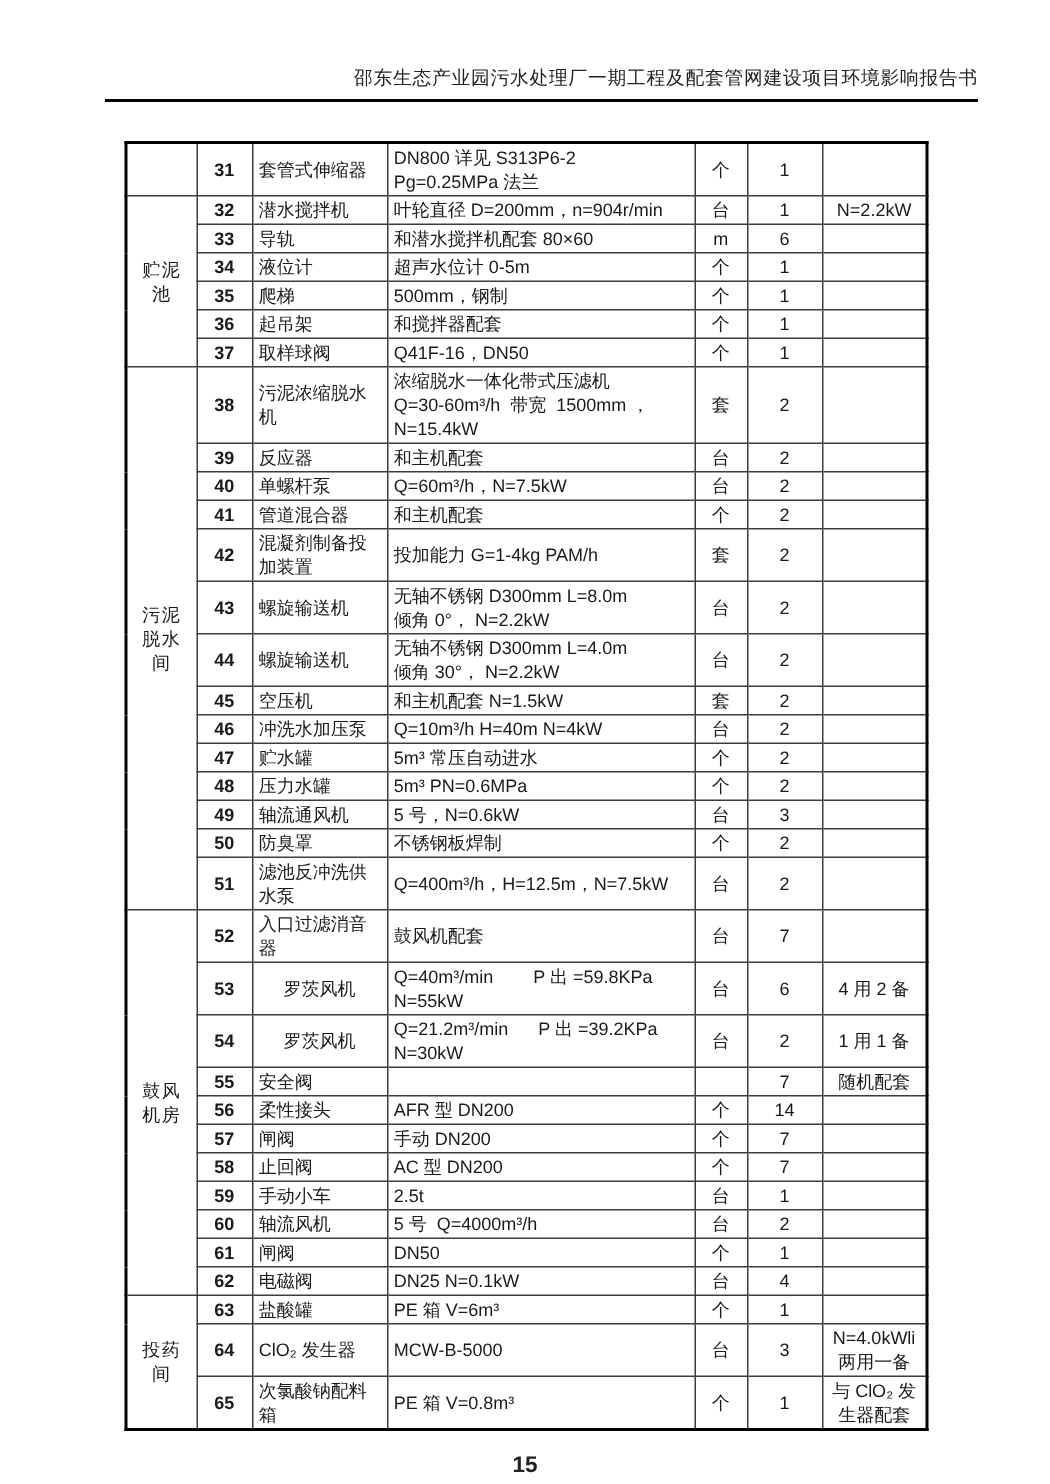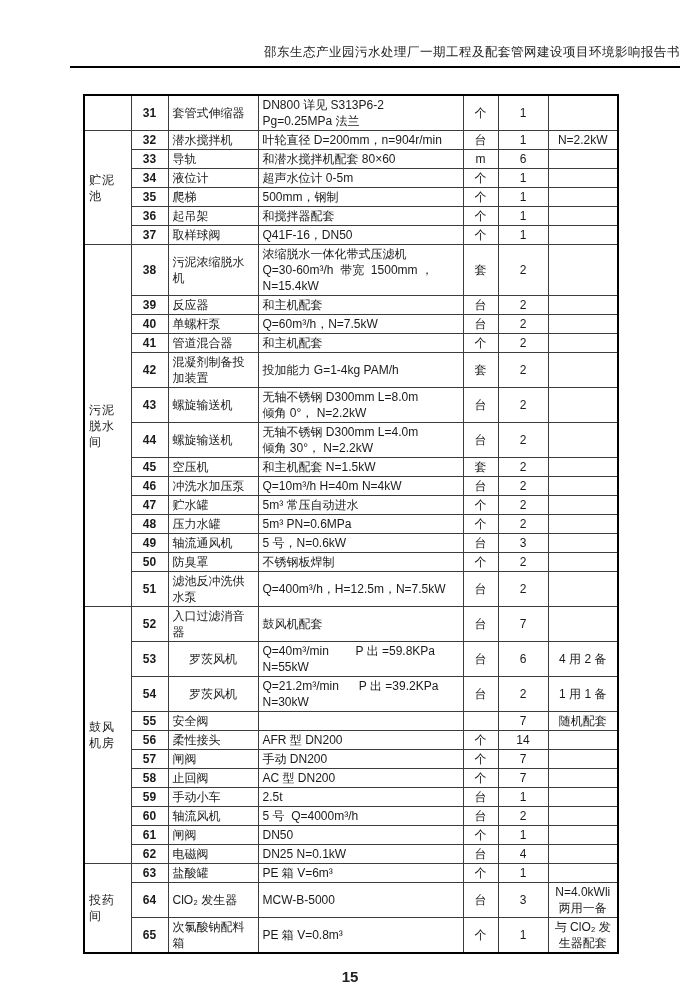--- a/index.html
+++ b/index.html
@@ -7,21 +7,21 @@
     background: #ffffff;
   }
   body {
     width: 700px; height: 989px;
     overflow: hidden;
     font-family: "Liberation Sans", sans-serif;
     color: #1a1a1a;
     position: relative;
   }
   .page-header {
-    margin: 44px 20px 0 70px;
+    margin: 44px 48px 0 70px;
     text-align: right;
     border-bottom: 2px solid #000;
     padding-bottom: 5px;
     font-family: "Liberation Serif", "DejaVu Serif", serif;
     font-size: 12.5px;
     letter-spacing: 0.5px;
     color: #222;
   }
   table.equipment {
     border-collapse: collapse;
@@ -41,20 +41,21 @@
   }
   col.c-cat    { width: 47px; }
   col.c-no     { width: 37px; }
   col.c-name   { width: 90px; }
   col.c-spec   { width: 205px; }
   col.c-unit   { width: 35px; }
   col.c-qty    { width: 50px; }
   col.c-remark { width: 70px; }
 
   td.cat {
+    text-align: center;
     font-family: "Liberation Serif", "DejaVu Serif", serif;
     letter-spacing: 1px;
   }
   td.no   { text-align: center; font-weight: 600; }
   td.name { text-align: left; }
   td.spec { text-align: left; white-space: pre-wrap; }
   td.unit { text-align: center; }
   td.qty  { text-align: center; }
   td.remark { text-align: center; white-space: pre-wrap; }
 

